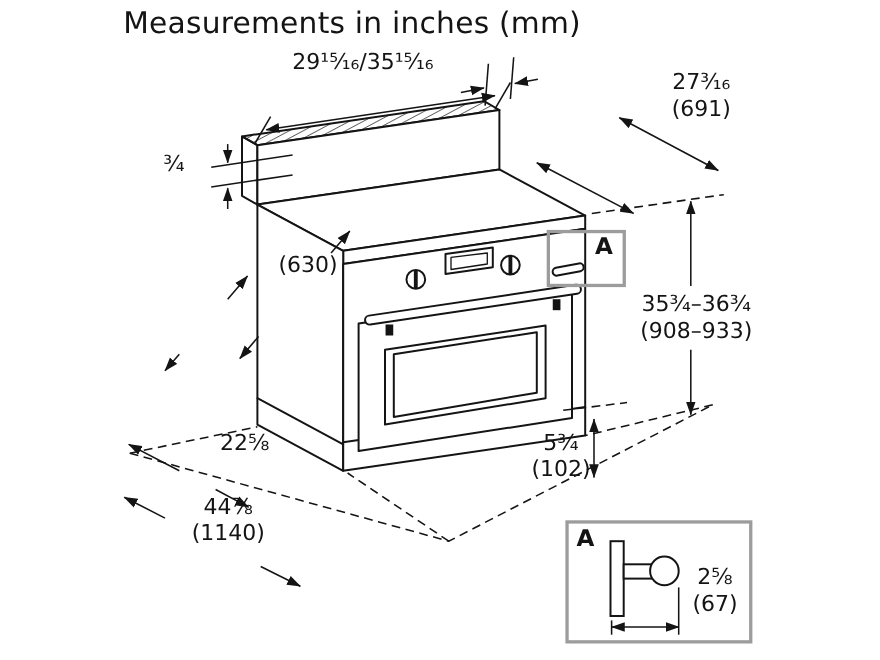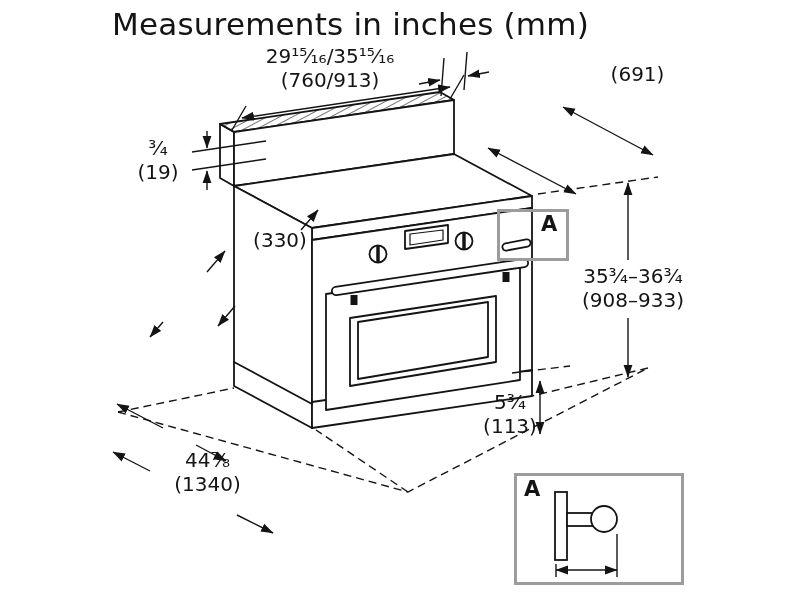--- a/index.html
+++ b/index.html
@@ -1,19 +1,19 @@
 <!DOCTYPE html>
 <html><head>
 <meta charset="utf-8">
 <style>
   html,body{margin:0;padding:0;background:#fff;}
   body{font-family:"DejaVu Sans","Liberation Sans",sans-serif;color:#141414;}
   #stage{position:relative;width:800px;height:600px;background:#fff;overflow:hidden;}
   #stage svg{position:absolute;left:0;top:0;}
-  .title{position:absolute;left:112px;top:6px;font-size:31px;letter-spacing:.2px;color:#141414;}
+  .title{position:absolute;left:112px;top:6px;font-size:27px;letter-spacing:.2px;color:#141414;}
   .dim{position:absolute;text-align:center;font-size:20px;line-height:1.22;color:#141414;}
   .dim span{display:block;white-space:nowrap;}
   .callout-box{position:absolute;border:3px solid #9c9c9c;box-sizing:border-box;background:transparent;}
   #calloutA{left:497px;top:209px;width:72px;height:52px;}
   #detailBox{left:514px;top:473px;width:170px;height:112px;}
   .boxlabel{position:absolute;font-size:21px;font-weight:bold;color:#141414;}
 </style>
 </head>
 <body>
 
@@ -121,55 +121,59 @@
   <div id="calloutA" class="callout-box"></div>
   <div class="boxlabel" style="left:541px;top:212px;">A</div>
 
   <div id="detailBox" class="callout-box"></div>
   <div class="boxlabel" style="left:524px;top:477px;">A</div>
 
   <div class="title">Measurements in inches (mm)</div>
 
   <div class="dim" style="left:205px;top:44px;width:250px">
     <span>29¹⁵⁄₁₆/35¹⁵⁄₁₆</span>
-    <span>(760/913)</span>
   </div>
 
 
   <div class="dim" style="left:585px;top:62px;width:105px">
+    <span>27³⁄₁₆</span>
     <span>(691)</span>
   </div>
 
   <div class="dim" style="left:495px;top:100px;width:105px">
   </div>
 
   <div class="dim" style="left:118px;top:136px;width:80px">
     <span>³⁄₄</span>
-    <span>(19)</span>
   </div>
 
   <div class="dim" style="left:230px;top:228px;width:100px">
-    <span>(330)</span>
+    <span>(630)</span>
   </div>
 
   <div class="dim" style="left:110px;top:278px;width:100px">
   </div>
 
   <div class="dim" style="left:552px;top:264px;width:162px">
     <span>35³⁄₄–36³⁄₄</span>
     <span>(908–933)</span>
   </div>
 
   <div class="dim" style="left:170px;top:390px;width:105px">
+    <span>22⁵⁄₈</span>
   </div>
 
   <div class="dim" style="left:460px;top:390px;width:100px">
     <span>5³⁄₄</span>
-    <span>(113)</span>
+    <span>(102)</span>
   </div>
 
   <div class="dim" style="left:145px;top:448px;width:125px">
     <span>44⁷⁄₈</span>
-    <span>(1340)</span>
+    <span>(1140)</span>
   </div>
 
+  <div class="dim" style="left:612px;top:512px;width:76px">
+    <span>2⁵⁄₈</span>
+    <span>(67)</span>
+  </div>
 
 </div>
 
 </body></html>

